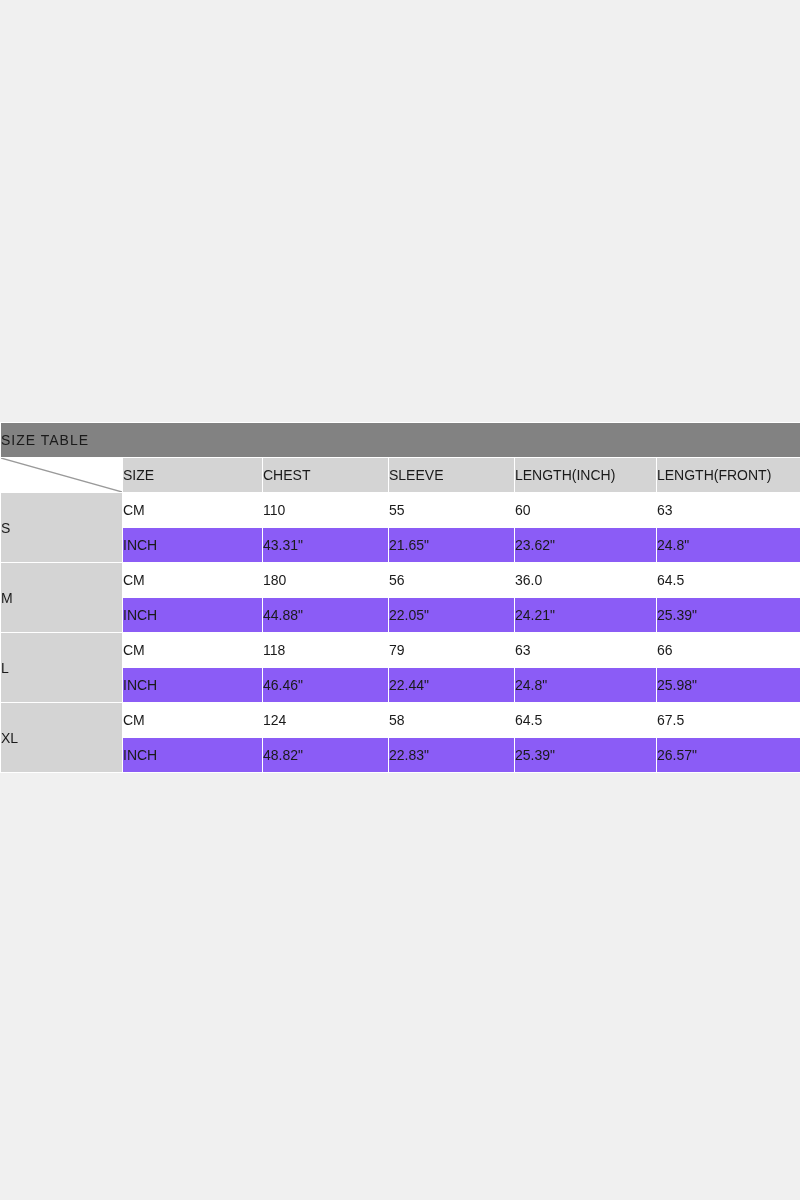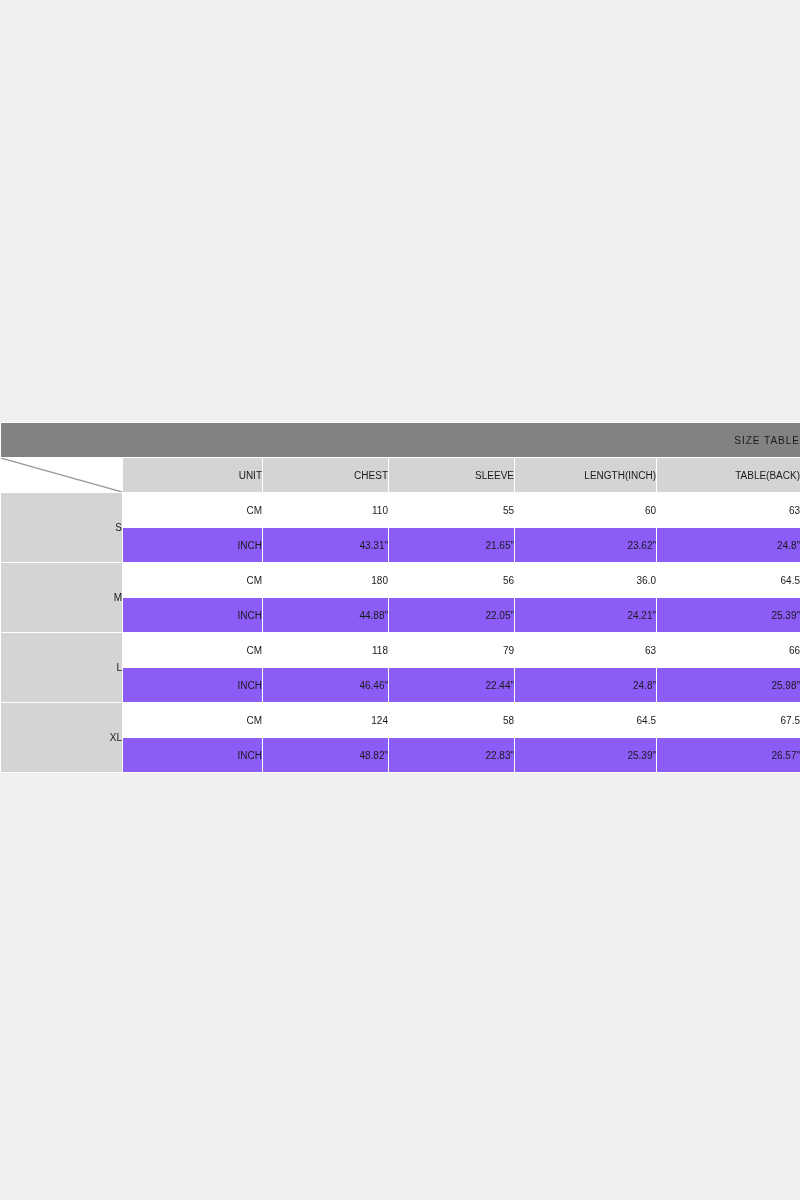--- a/index.html
+++ b/index.html
@@ -24,23 +24,23 @@
 
   table.size-table {
     width: 800px;
     border-collapse: collapse;
     table-layout: fixed;
   }
 
   table.size-table td,
   table.size-table th {
     border: 1px solid #ffffff;
-    text-align: right;
+    text-align: left;
     vertical-align: middle;
-    font-size: 10px;
+    font-size: 14px;
     color: #1a1a1a;
     font-weight: normal;
     padding: 0;
     height: 34px;
   }
 
   
   .title-cell {
     background: #828282;
     color: #111111;
@@ -115,25 +115,25 @@
     <tbody>
       <tr>
         <td class="title-cell" colspan="6">SIZE TABLE</td>
       </tr>
       <tr class="hdr">
         <td class="corner-cell">
           <svg viewBox="0 0 122 32" preserveAspectRatio="none" aria-hidden="true">
             <line x1="0" y1="0" x2="122" y2="32" stroke="#9a9a9a" stroke-width="1.2"></line>
           </svg>
         </td>
-        <td>UNIT</td>
+        <td>SIZE</td>
         <td>CHEST</td>
         <td>SLEEVE</td>
         <td>LENGTH(INCH)</td>
-        <td>TABLE(BACK)</td>
+        <td>LENGTH(FRONT)</td>
       </tr>
 
       <tr class="row-cm">
         <td class="size-name" rowspan="2">S</td>
         <td>CM</td>
         <td>110</td>
         <td>55</td>
         <td>60</td>
         <td>63</td>
       </tr>

